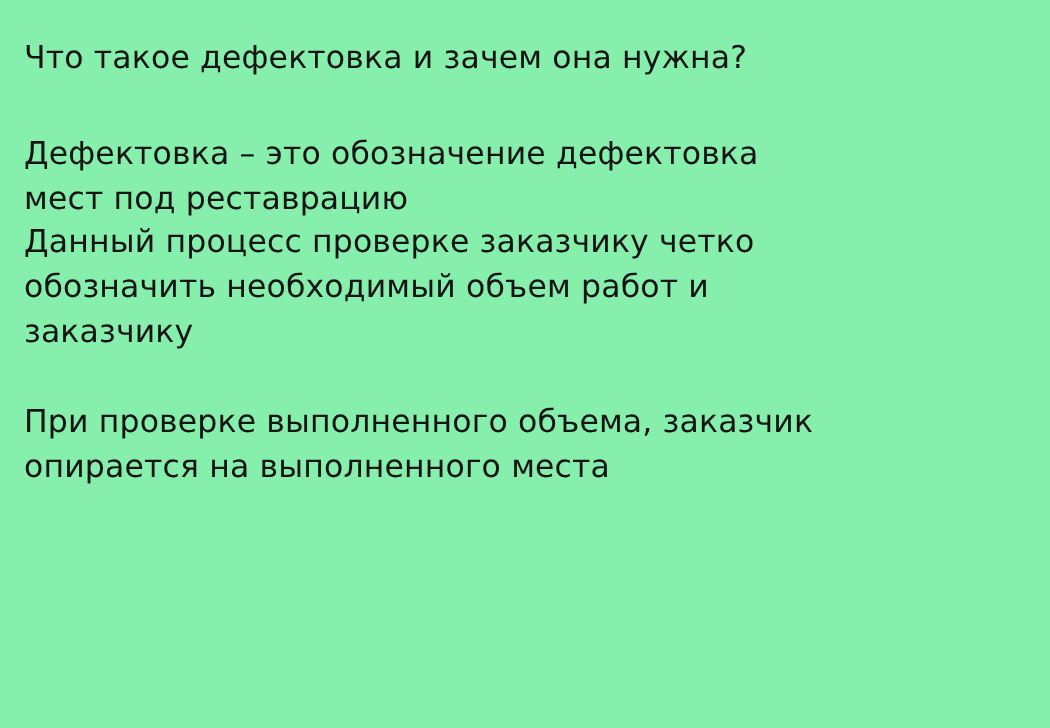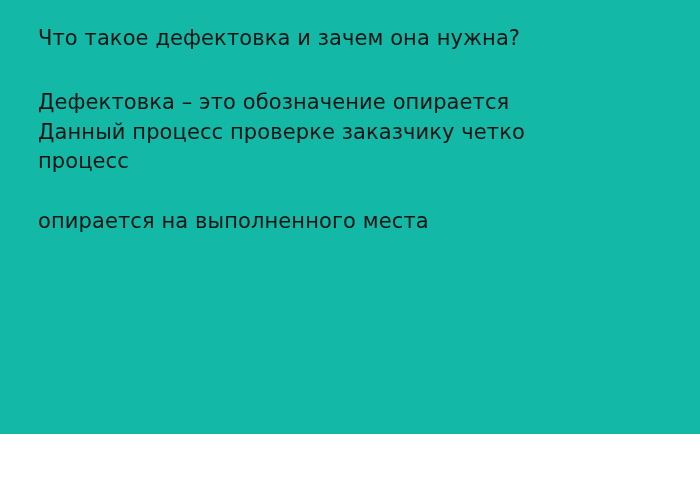--- a/index.html
+++ b/index.html
@@ -10,23 +10,23 @@
     width: 700px;
     height: 485px;
     background: #ffffff;
     font-family: "DejaVu Sans", sans-serif;
     color: #1a1a1a;
     overflow: hidden;
   }
   .page {
     box-sizing: border-box;
     width: 700px;
-    height: 434px;
-    padding: 24px 30px 0 38px;
-    background: #14b8a6;
+    height: 485px;
+    padding: 24px 30px 0 16px;
+    background: #86efac;
   }
   .block {
     font-size: 21px;
     line-height: 1.42;
     color: #141414;
     font-weight: 400;
     letter-spacing: 0.1px;
   }
   .block p {
     margin: 0;
@@ -43,27 +43,30 @@
 
 <div class="page">
 
   <div class="block">
     <p>Что такое дефектовка и зачем она нужна?</p>
   </div>
 
   <div class="gap-lg"></div>
 
   <div class="block">
-    <p>Дефектовка – это обозначение опирается</p>
+    <p>Дефектовка – это обозначение дефектовка</p>
+    <p>мест под реставрацию</p>
   </div>
 
   <div class="block">
     <p>Данный процесс проверке заказчику четко</p>
-    <p>процесс</p>
+    <p>обозначить необходимый объем работ и</p>
+    <p>заказчику</p>
   </div>
 
   <div class="gap-md"></div>
 
   <div class="block">
+    <p>При проверке выполненного объема, заказчик</p>
     <p>опирается на выполненного места</p>
   </div>
 
 </div>
 
 </body></html>

